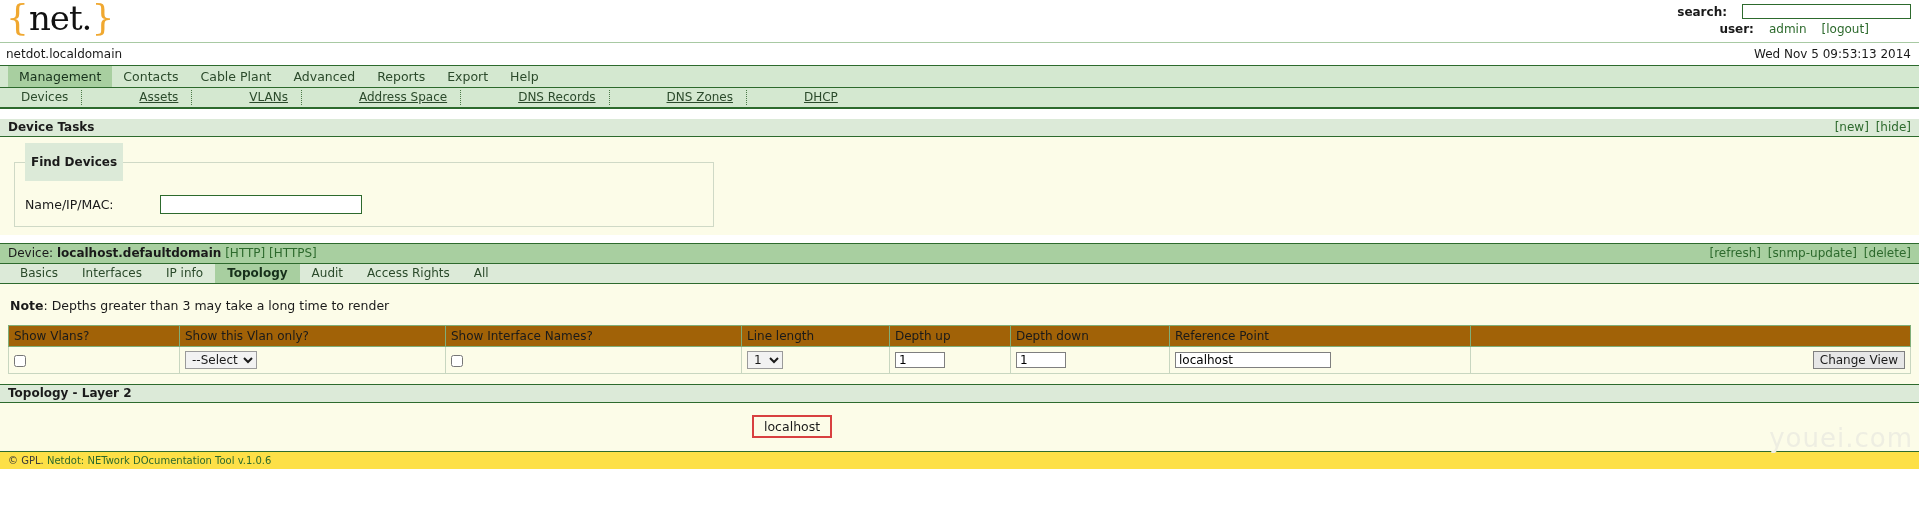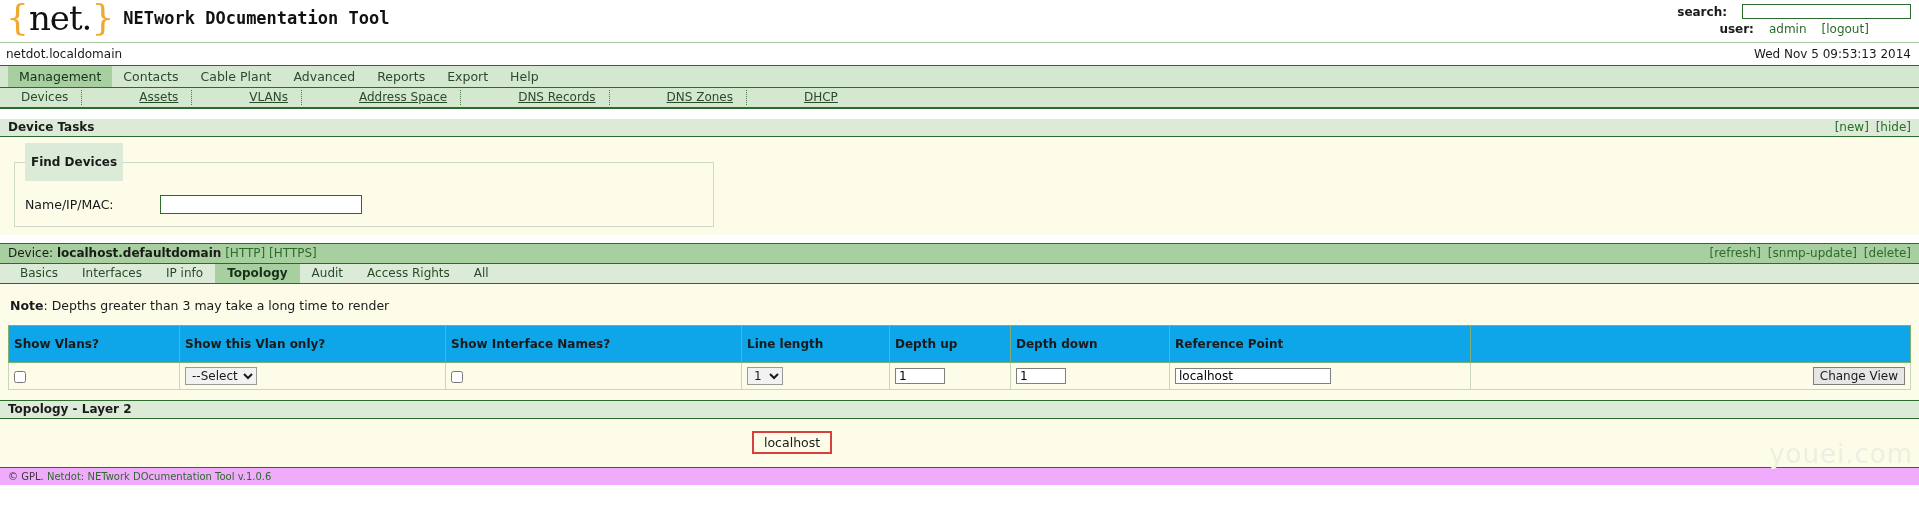--- a/index.html
+++ b/index.html
@@ -296,25 +296,25 @@
   }
   .note b { font-weight: bold; }
 
   table.opts {
     width: calc(100% - 16px);
     margin: 0 8px;
     border-collapse: collapse;
     font-size: 12px;
   }
   table.opts th {
-    background: #0ea5e9;
+    background: #a16207;
     border: 1px solid #7fae78;
     text-align: left;
-    font-weight: bold;
-    padding: 10px 5px;
+    font-weight: normal;
+    padding: 2px 5px;
     height: 16px;
     color: #1a1a1a;
     white-space: nowrap;
   }
   table.opts td {
     background: #fcfce8;
     border: 1px solid #c8d6c0;
     padding: 3px 5px;
     vertical-align: middle;
     height: 20px;
@@ -394,33 +394,32 @@
     font-size: 26px;
     color: #eeeee2;
     letter-spacing: 1px;
     user-select: none;
   }
 
   .footer {
     font-size: 10px;
     color: #3a3a3a;
     padding: 3px 8px;
-    background: #f0abfc;
+    background: #fde047;
   }
   .footer a { color: #2d6a2d; text-decoration: none; }
 </style>
 </head>
 <body>
 
 <div class="header">
   <div class="logo-wrap">
     <span class="logo-brace">{</span>
     <span class="logo-net">net.</span>
     <span class="logo-brace">}</span>
-    <span class="logo-title">NETwork DOcumentation Tool</span>
   </div>
 
   <div class="header-right">
     <div class="hr-line">
       <span class="hr-label">search:</span>
       <input class="search-box" type="text" value="" style="">
     </div>
     <div class="hr-line">
       <span class="hr-label">user:</span>
       <span class="hr-user">admin</span>

